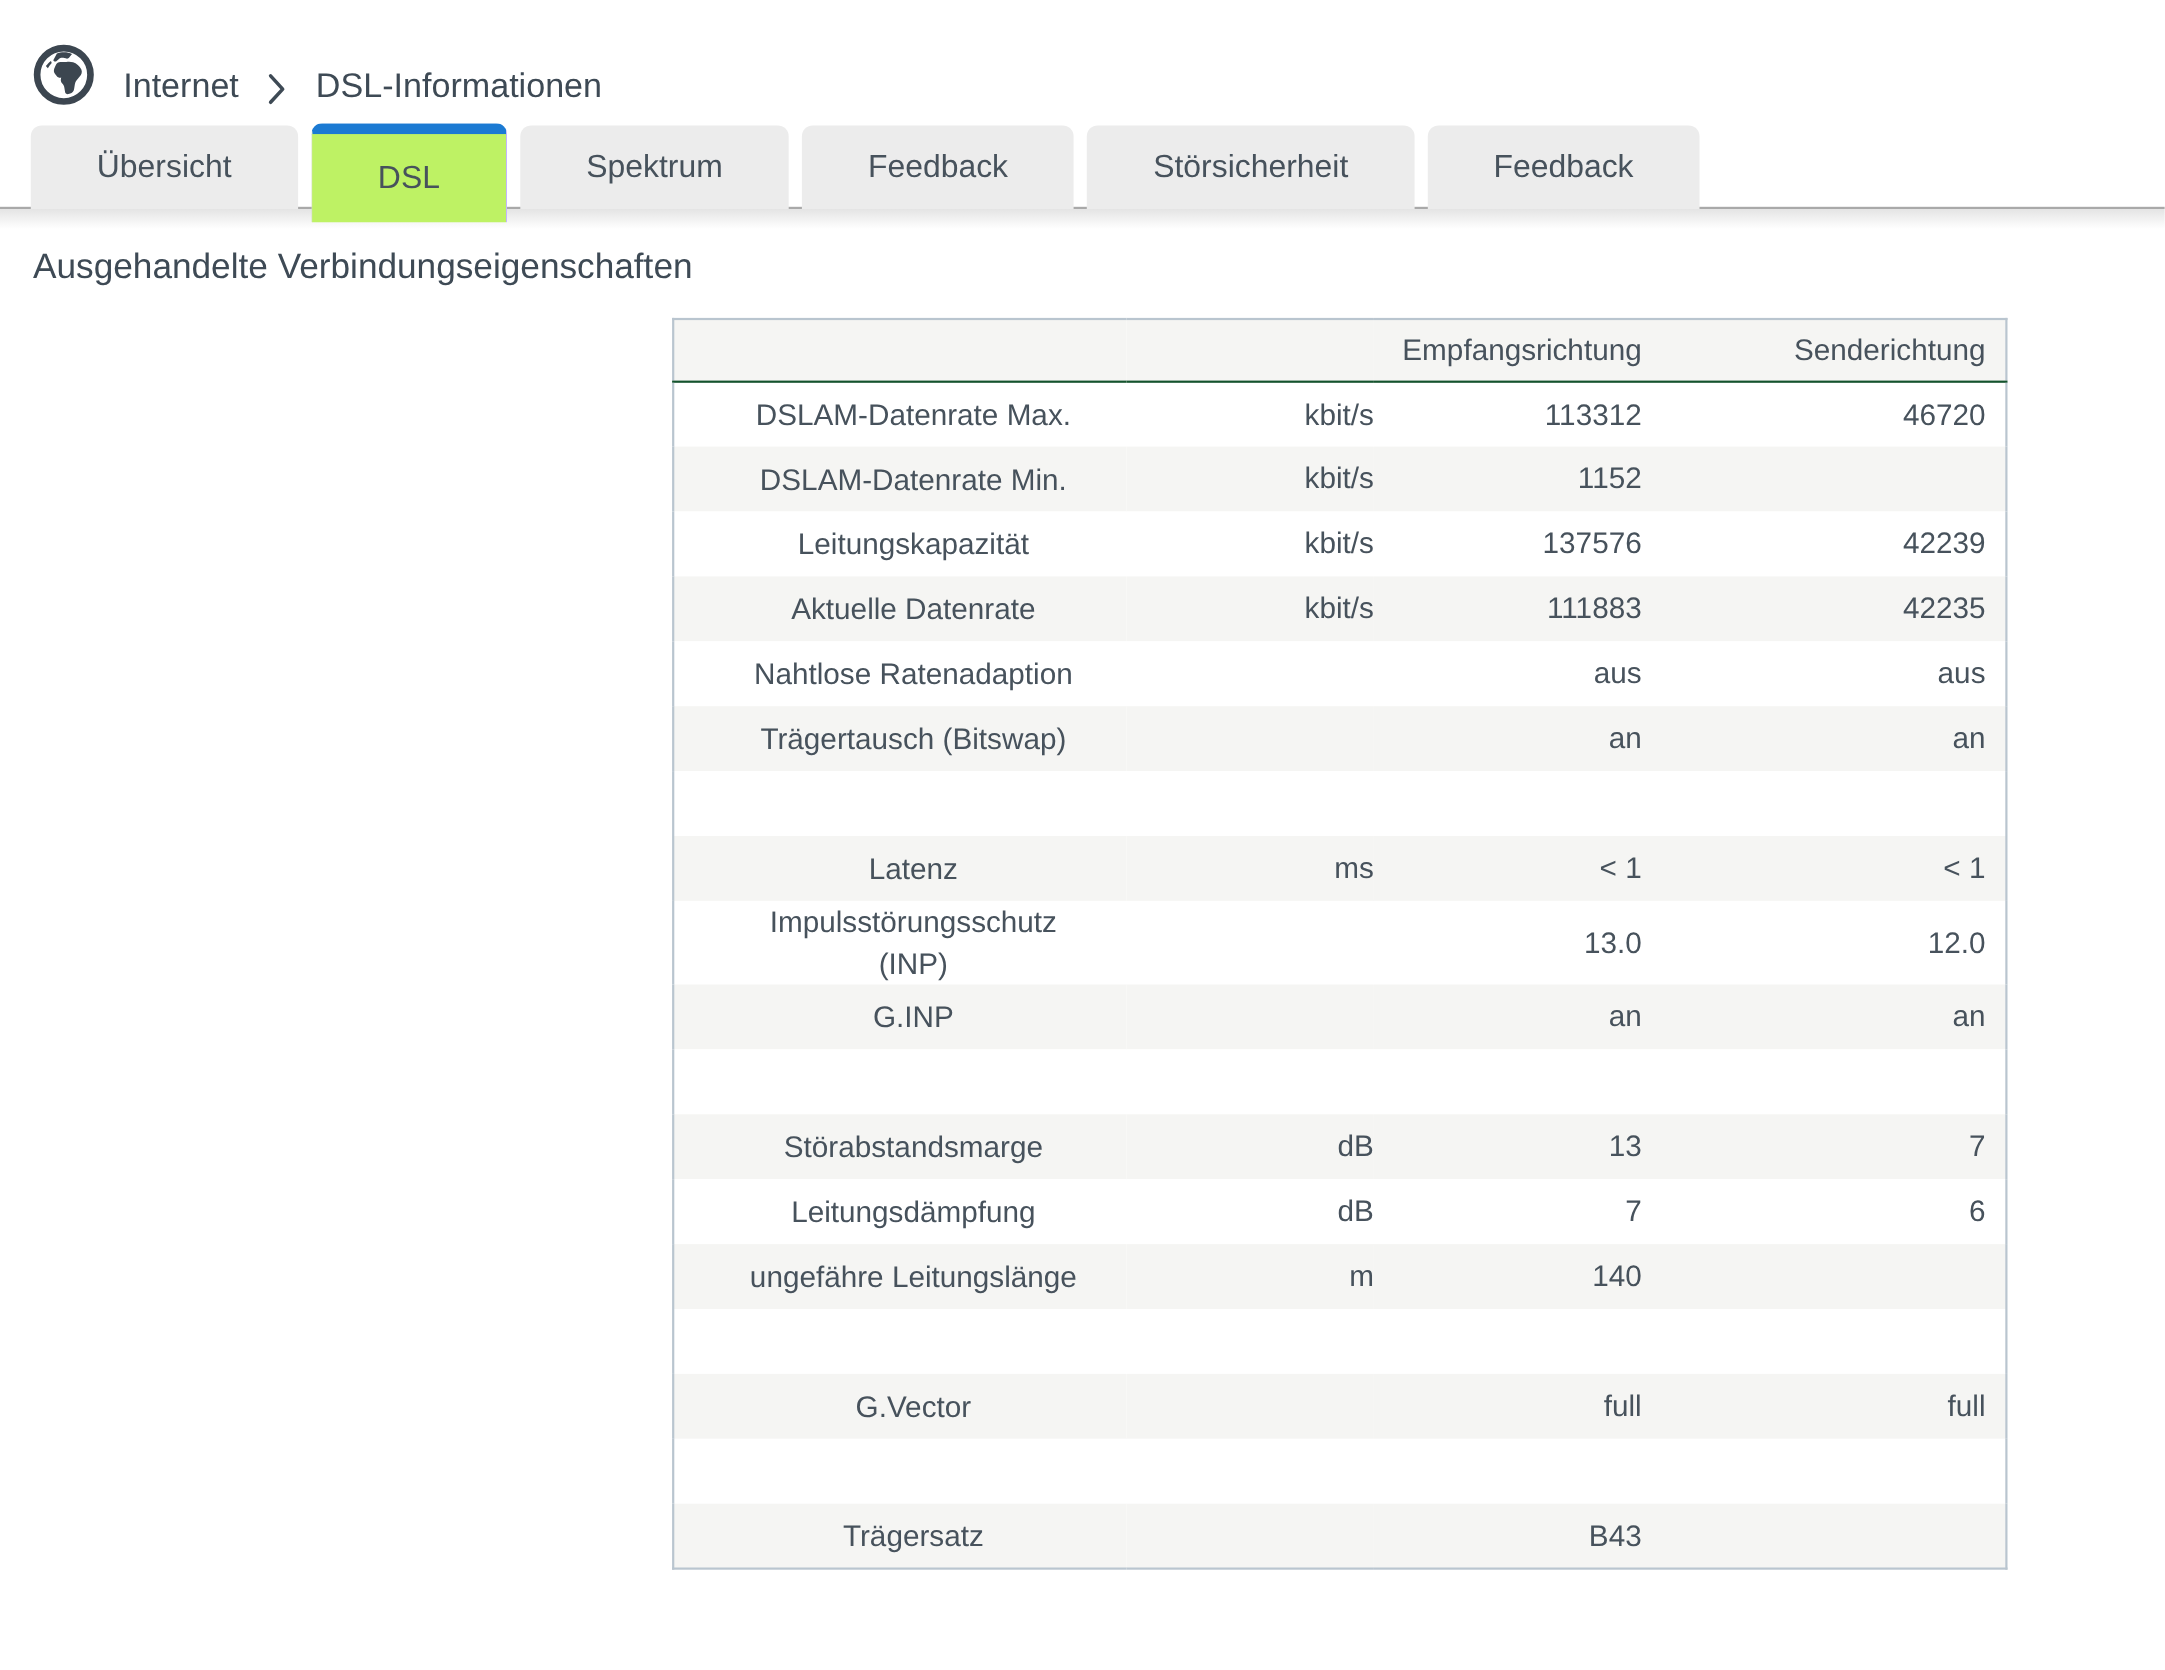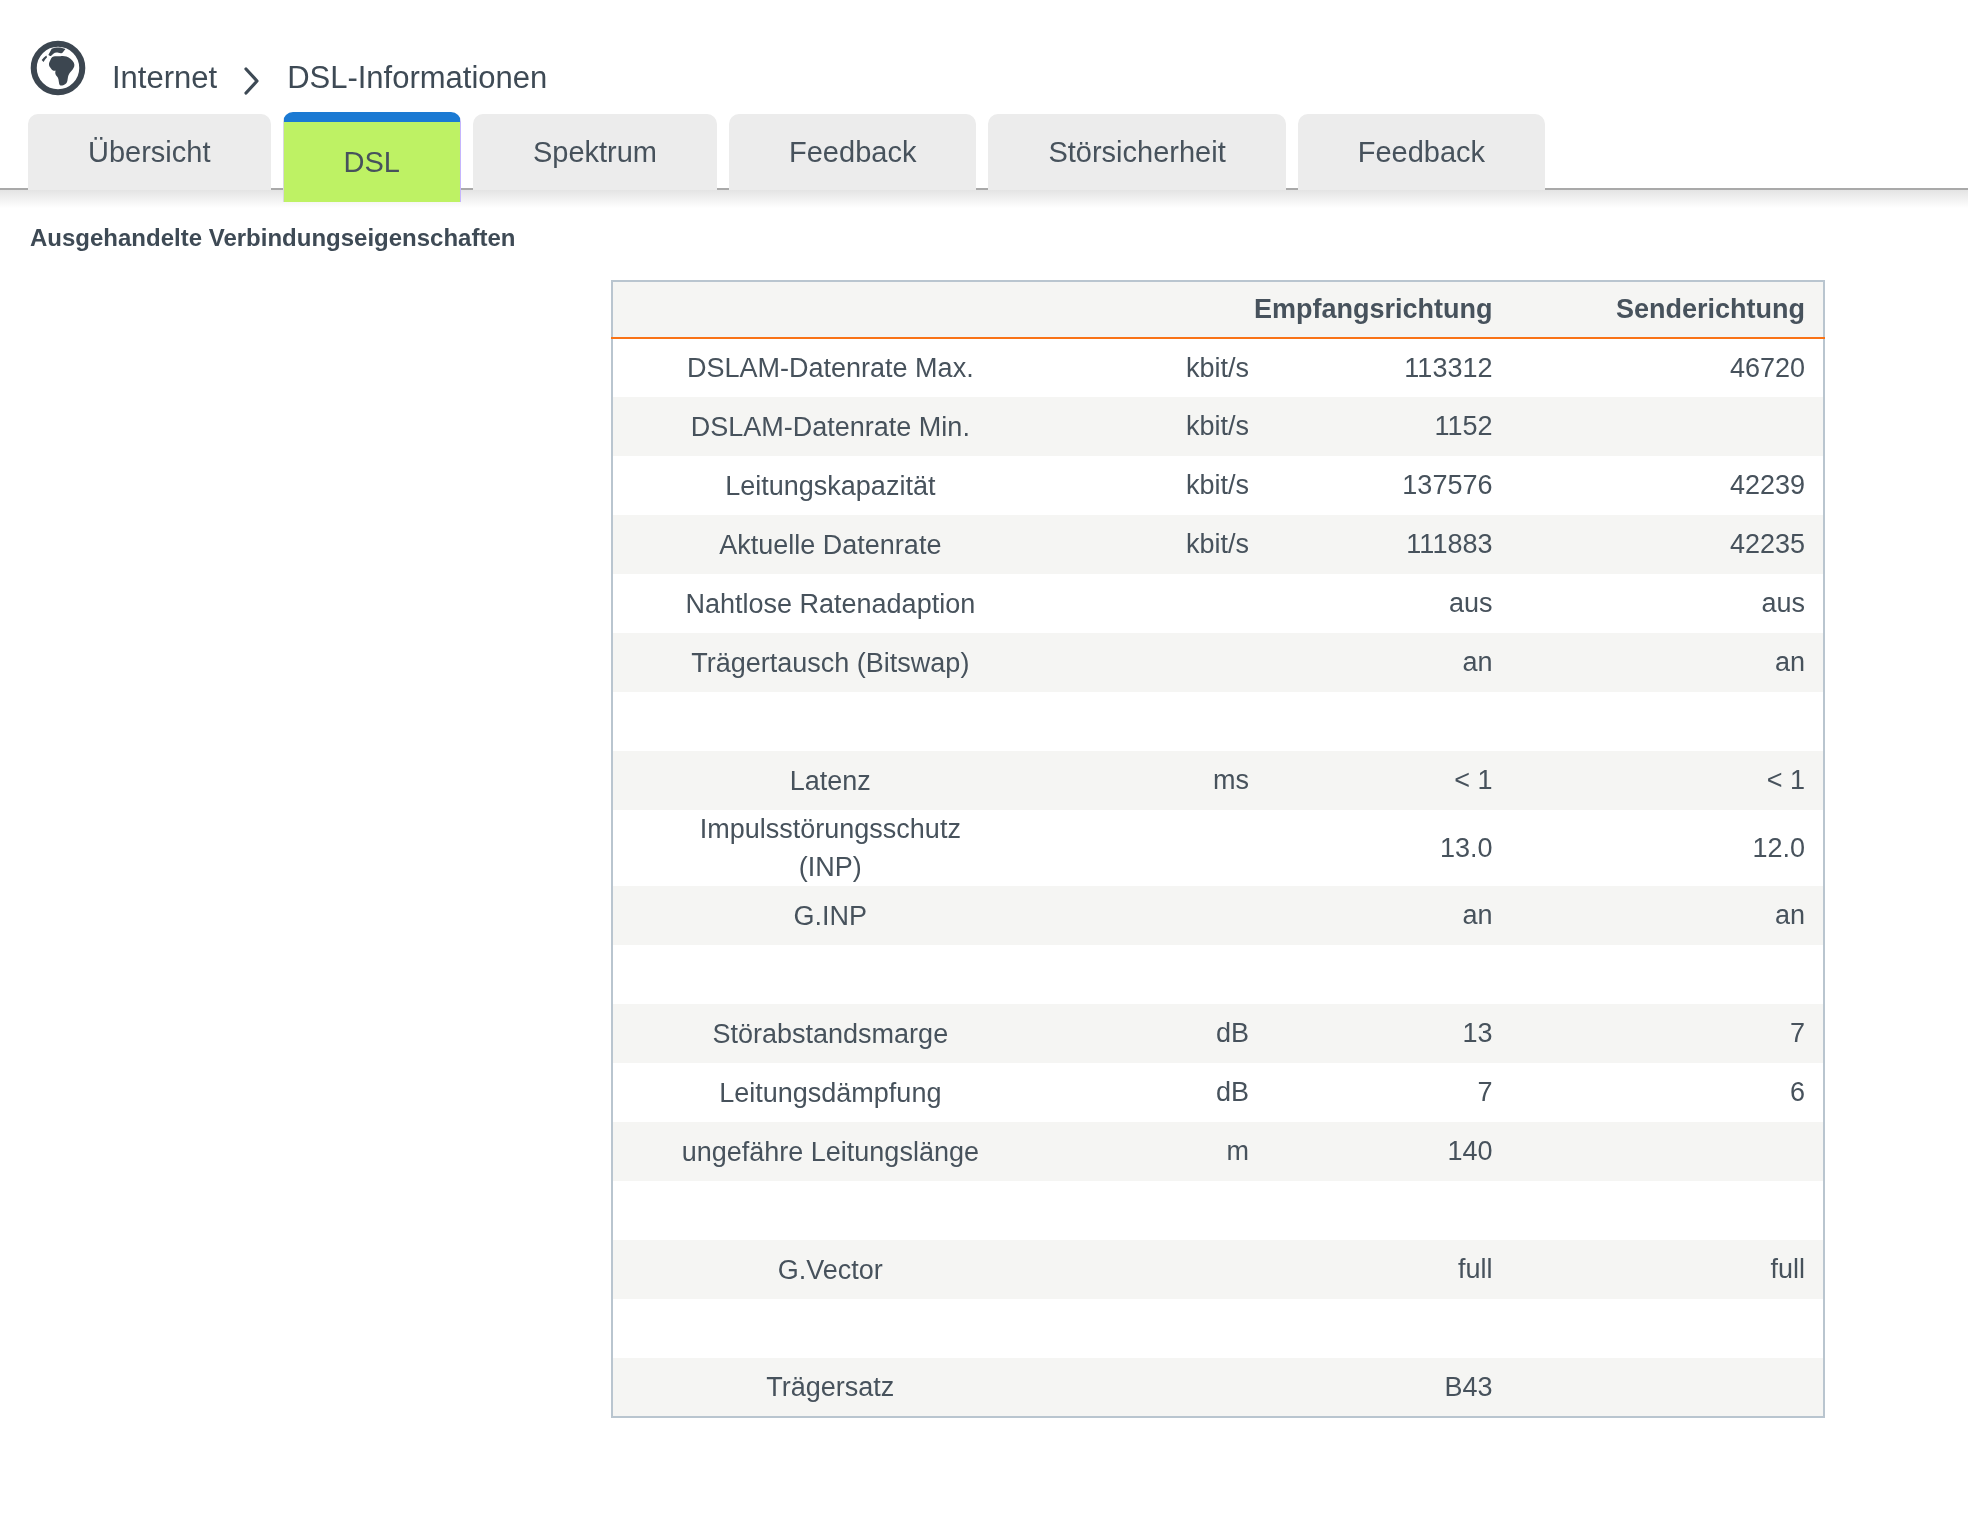--- a/index.html
+++ b/index.html
@@ -20,32 +20,32 @@
   .tab { height:76px; padding:0 60px; background:#ececec; border:none;
          border-radius:10px 10px 0 0; font-family:inherit;
          font-size:29px; color:#47525c; display:flex; align-items:center; justify-content:center;
          cursor:pointer; position:relative; }
   .tab.active { background:#bef264; height:90px; margin-bottom:-12px; z-index:3;
                 border-top:10px solid #1b7ad3; padding-top:0;
                 border-left:1px solid #d9d9d9; border-right:1px solid #c4b5fd; }
   .tab-shadow { height:18px; background:linear-gradient(#e4e4e4, #ffffff); }
 
   
-  h1.page-heading { font-size:24px; font-weight:bold; color:#3e4a55; margin:16px 0 0 30px; }
+  h1.page-heading { font-size:32px; font-weight:normal; color:#3e4a55; margin:16px 0 0 30px; }
 
   
   .table-wrap { margin:28px 0 0 611px; }
   table.dsl { border-collapse:collapse; table-layout:fixed; width:1214px;
               border:2px solid #b9c5cf; font-size:27px; color:#47525c; }
   table.dsl col.c1 { width:411px; }
   table.dsl col.c2 { width:225px; }
   table.dsl col.c3 { width:261px; }
   table.dsl col.c4 { width:313px; }
-  table.dsl thead th { height:57px; background:#f5f5f3; font-weight:bold;
-                       border-bottom:2px solid #f97316; }
+  table.dsl thead th { height:57px; background:#f5f5f3; font-weight:normal;
+                       border-bottom:2px solid #14532d; }
   table.dsl thead th.c3, table.dsl thead th.c4 { text-align:right; padding-right:18px; }
   table.dsl td { height:59px; vertical-align:middle; }
   table.dsl td.c1 { padding-left:24px; text-align:center; white-space:pre-line; line-height:38px; }
   table.dsl td.c2 { text-align:right; }
   table.dsl td.c3, table.dsl td.c4 { text-align:right; padding-right:18px; }
   table.dsl tbody tr:nth-child(even) { background:#f5f5f3; }
   table.dsl tbody tr:nth-child(odd)  { background:#ffffff; }
 </style>
 </head>
 <body>

